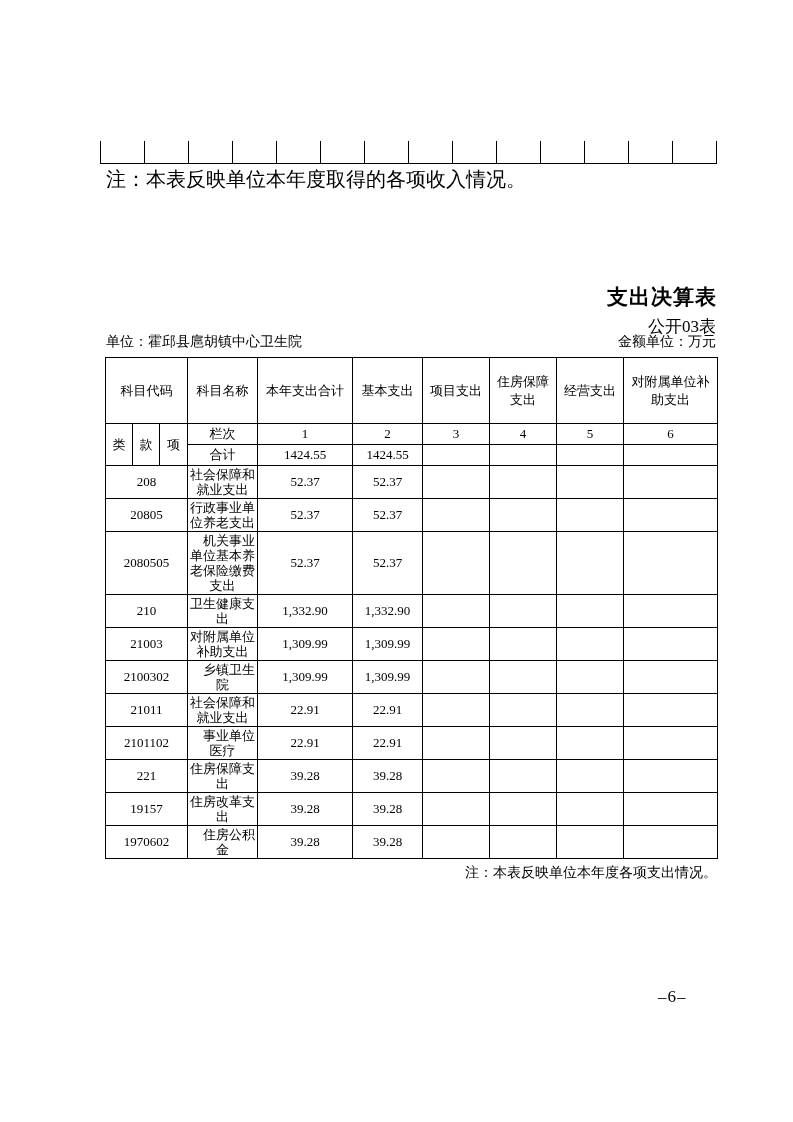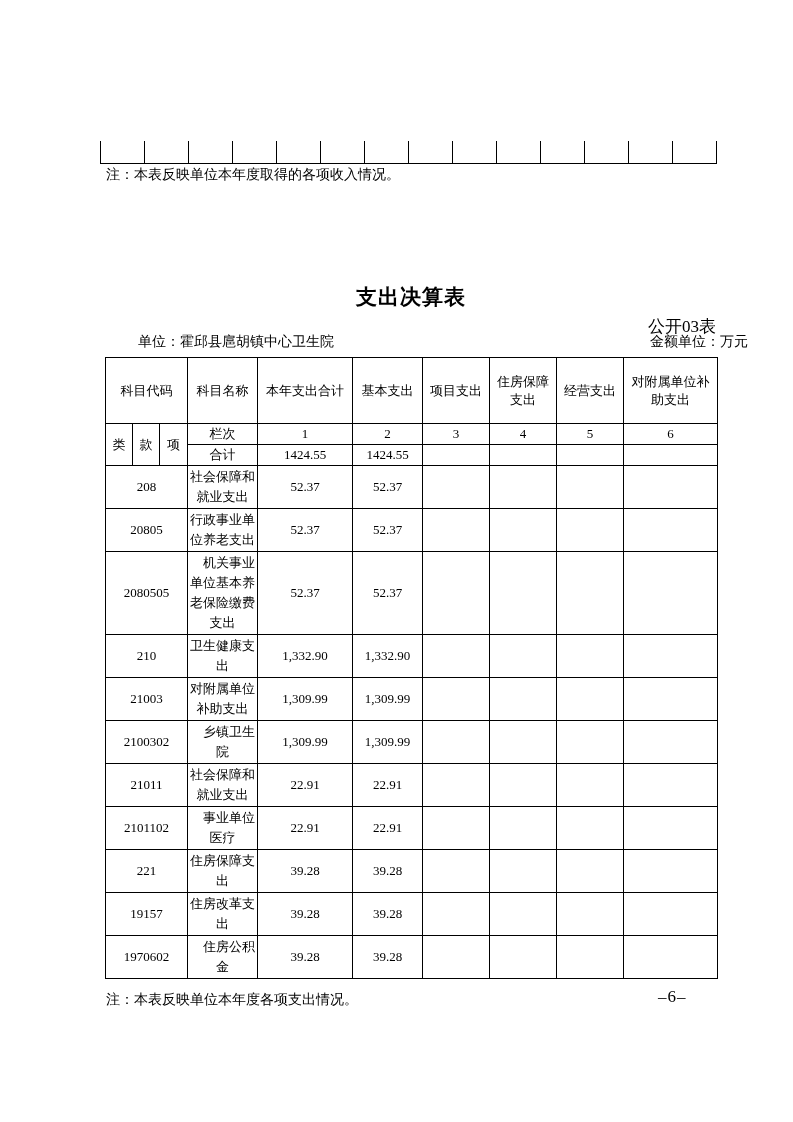--- a/index.html
+++ b/index.html
@@ -4,43 +4,43 @@
 <style>
   html,body{margin:0;padding:0;background:#fff;}
   .page{position:relative;width:793px;height:1122px;background:#fff;margin:0 auto;
         font-family:"Liberation Serif",serif;color:#000;overflow:hidden;}
 
   
   .remnant{position:absolute;left:100px;top:141px;width:616px;height:22px;
            display:flex;border-bottom:1px solid #000;border-right:1px solid #000;}
   .remnant-cell{flex:1;border-left:1px solid #000;}
 
-  .note-top{position:absolute;left:106px;top:166px;font-size:14px;}
-
-  .doc-title{position:absolute;left:105px;width:612px;top:283px;text-align:center;
+  .note-top{position:absolute;left:106px;top:166px;font-size:20px;}
+
+  .doc-title{position:absolute;left:105px;width:612px;top:283px;text-align:right;
              font-size:21px;font-weight:bold;letter-spacing:1px;
              font-family:"Liberation Sans",sans-serif;}
   .form-label{position:absolute;right:77px;top:315px;font-size:17px;}
   .meta-row{position:absolute;left:106px;top:333px;width:610px;display:flex;
-            justify-content:space-between;font-size:14px;margin-left:32px;}
+            justify-content:space-between;font-size:14px;}
 
   .table-wrap{position:absolute;left:105px;top:357px;width:612px;}
   table.main{border-collapse:collapse;table-layout:fixed;width:612px;}
   table.main th,table.main td{border:1px solid #000;font-weight:normal;
         font-size:13px;text-align:center;vertical-align:middle;padding:1px 2px;
         overflow:hidden;word-break:break-all;}
   thead tr.hdr{height:66px;}
   tr.subhdr{height:20px;}
   tr.totalrow{height:20px;}
   td.code-cell{text-align:left;padding-left:3px;}
-  td.name-cell{text-align:left;padding-left:3px;line-height:20px;}
+  td.name-cell{text-align:left;padding-left:3px;line-height:15px;}
   td.num-cell{text-align:right;padding-right:6px;}
   .bold-num{font-weight:bold;font-size:14px;}
   tbody tr{height:33px;}
-  .note-bottom{margin-top:12px;font-size:14px;padding-left:1px;}
+  .note-bottom{margin-top:5px;font-size:14px;padding-left:1px;text-align:right;}
 
   .page-number{position:absolute;left:658px;top:987px;font-size:17px;letter-spacing:1px;}
 </style>
 </head>
 <body>
 
 <div class="page">
 
   <div class="remnant">
       <div class="remnant-cell"></div>

